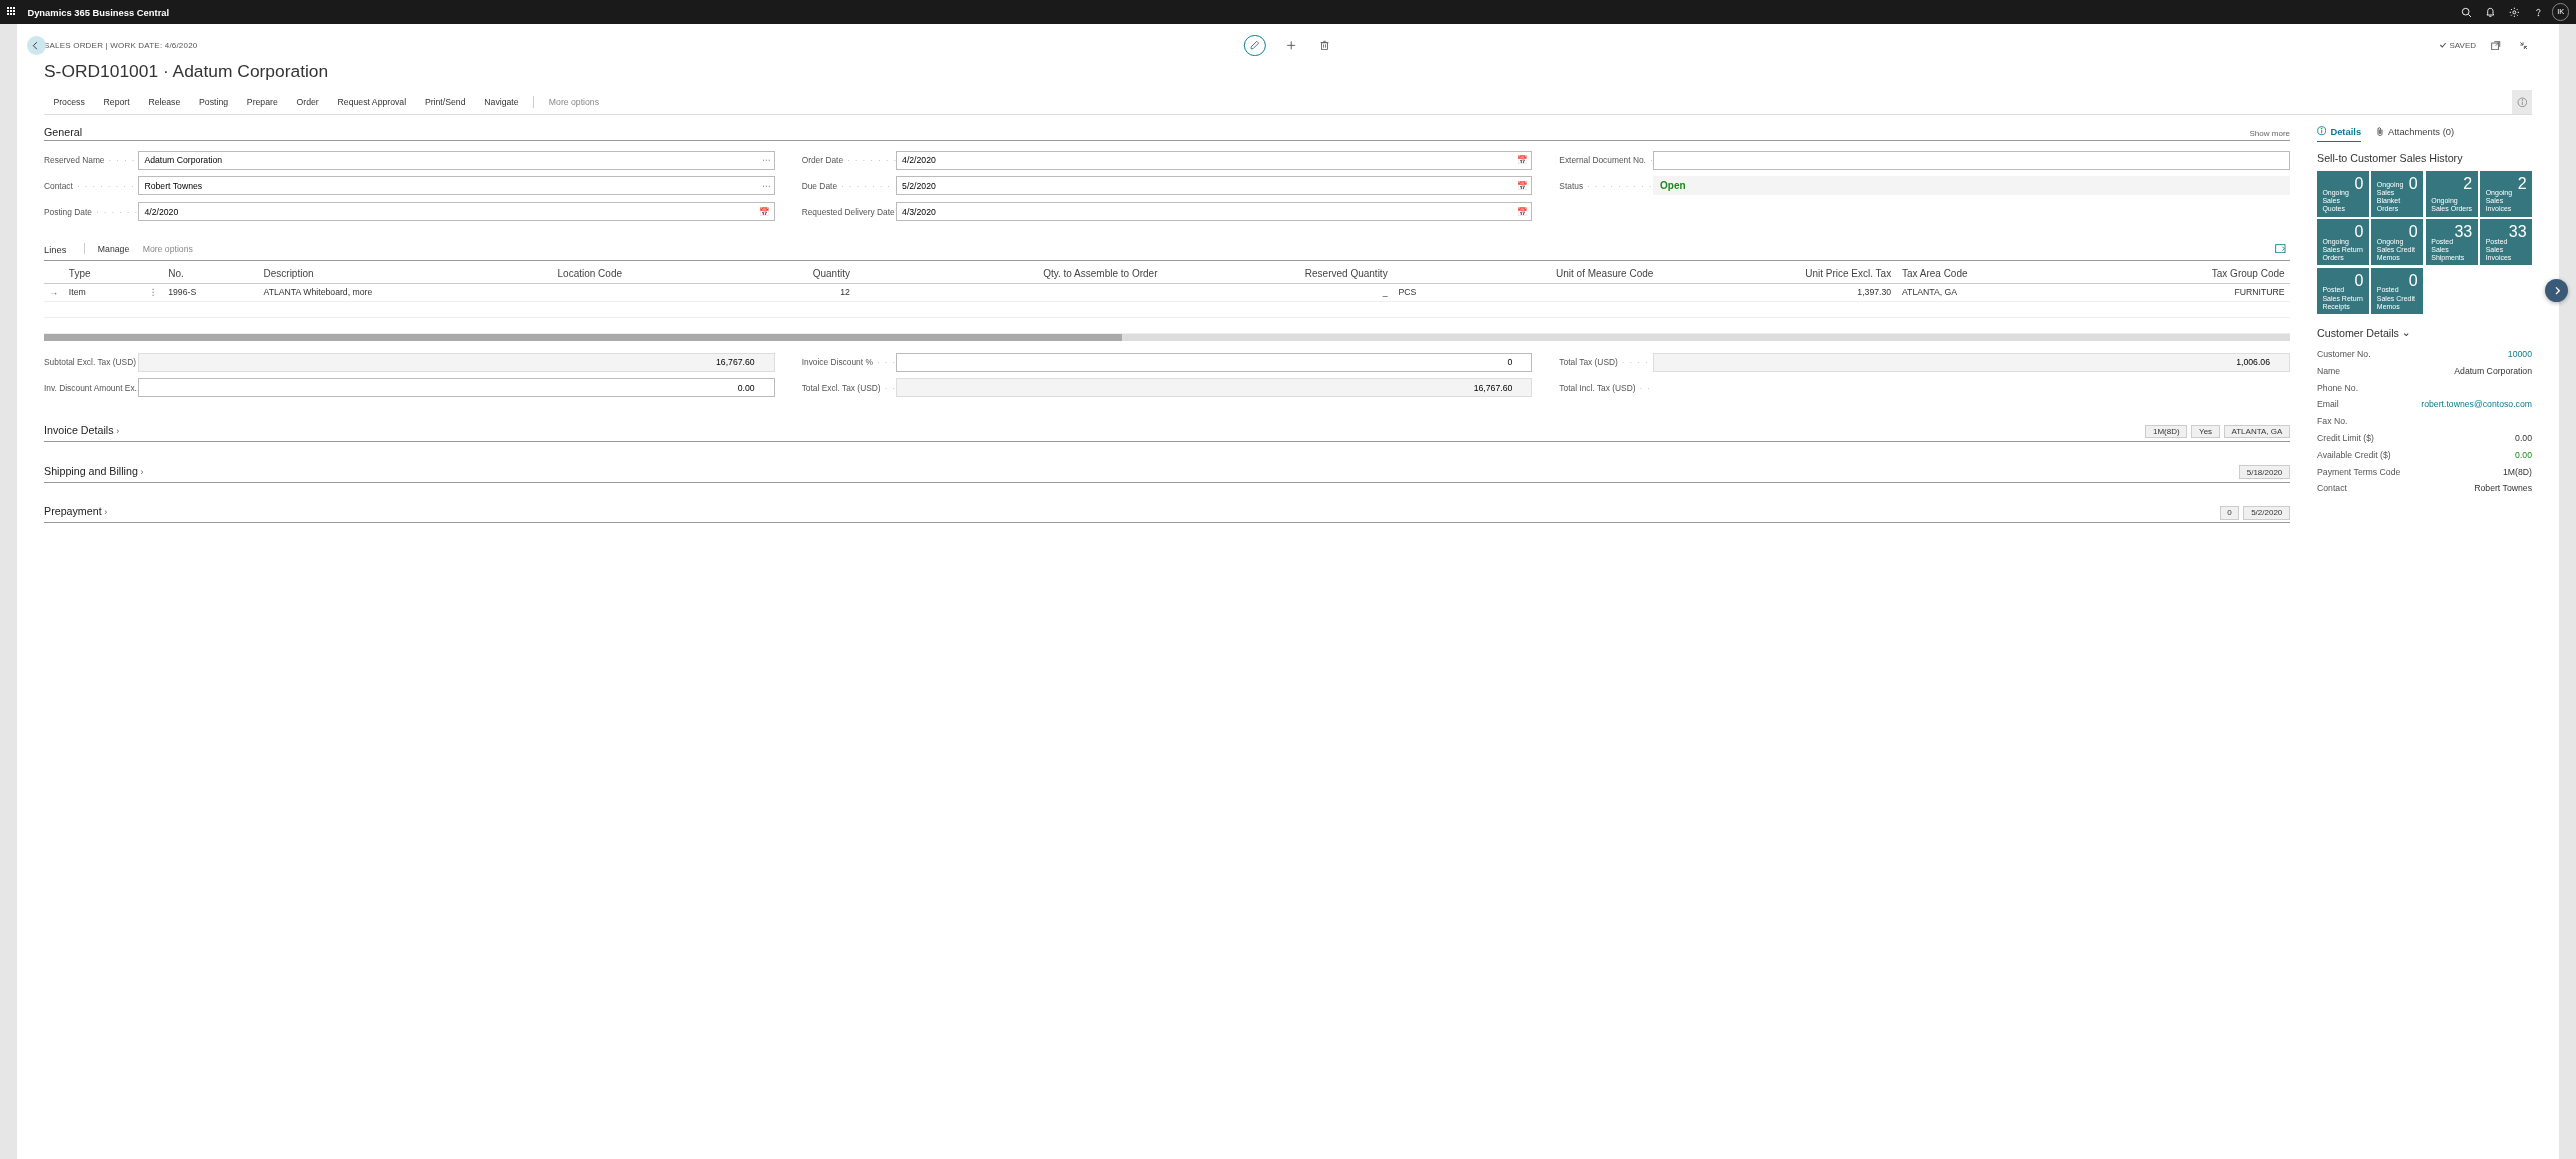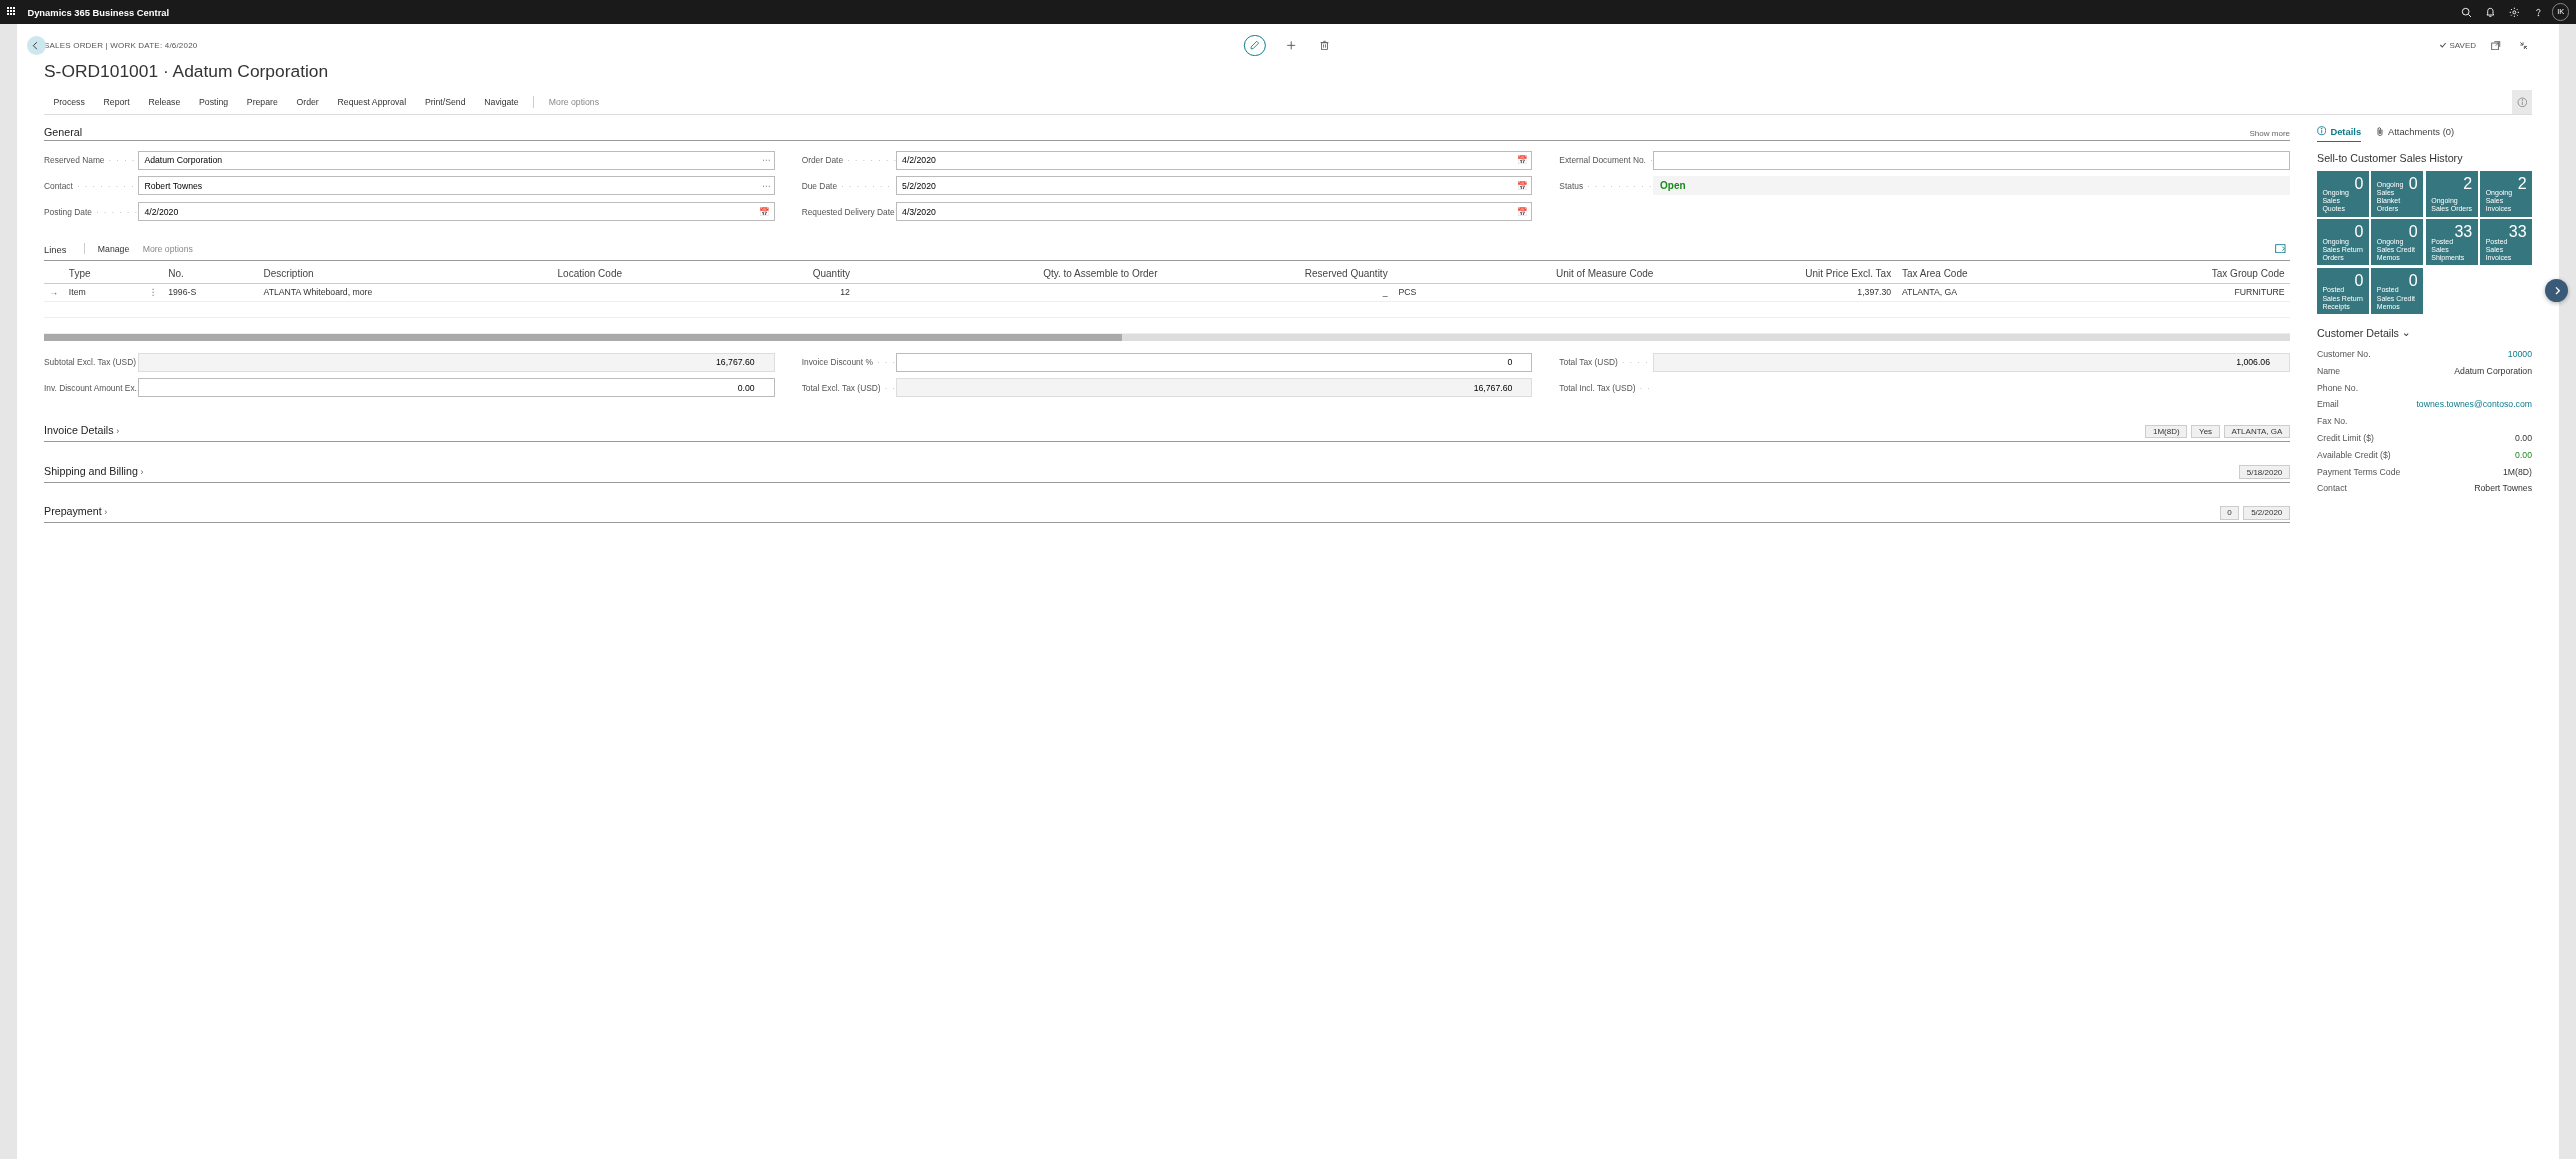--- a/index.html
+++ b/index.html
@@ -505,21 +505,21 @@
       <div class="cust-row">
           <span class="k">Name</span>
           <span class="v">Adatum Corporation</span>
         </div>
       <div class="cust-row">
           <span class="k">Phone No.</span>
           <span class="v"></span>
         </div>
       <div class="cust-row">
           <span class="k">Email</span>
-          <span class="v link">townes.townes@contoso.com</span>
+          <span class="v link">robert.townes@contoso.com</span>
         </div>
       <div class="cust-row">
           <span class="k">Fax No.</span>
           <span class="v"></span>
         </div>
       <div class="cust-row">
           <span class="k">Credit Limit ($)</span>
           <span class="v">0.00</span>
         </div>
       <div class="cust-row">

